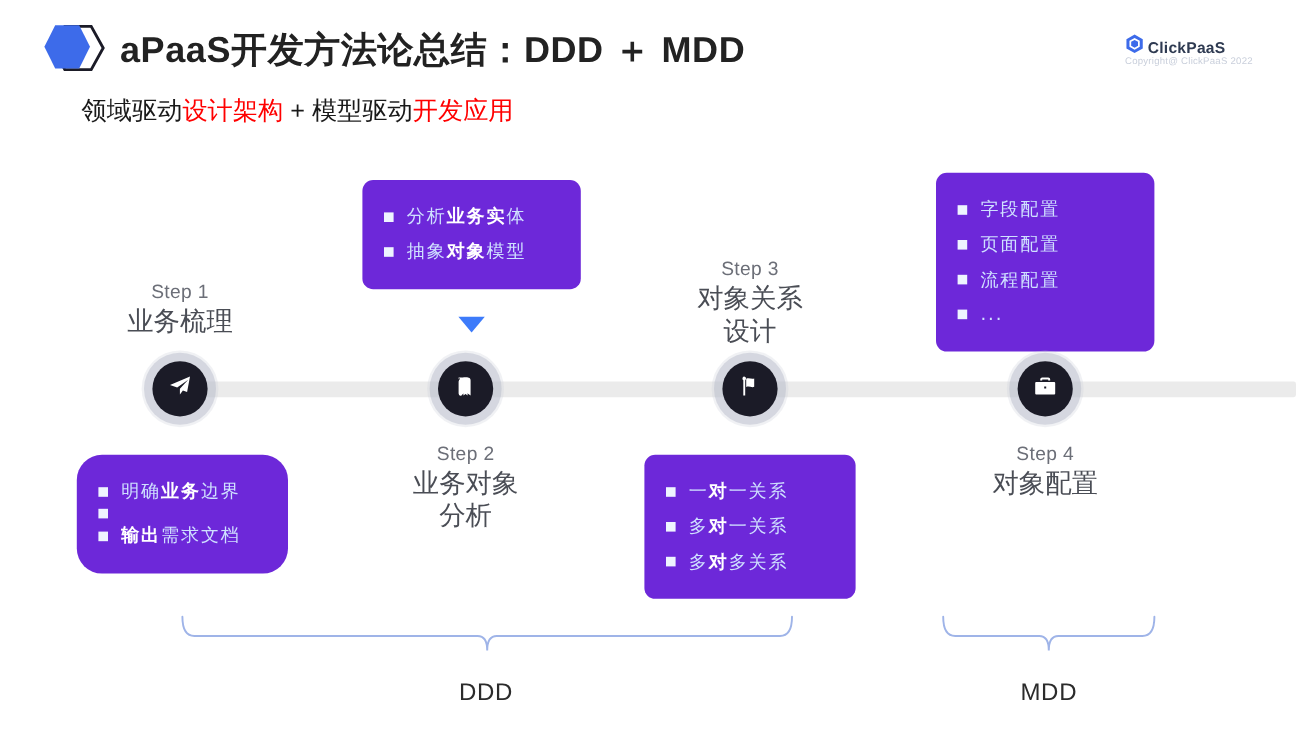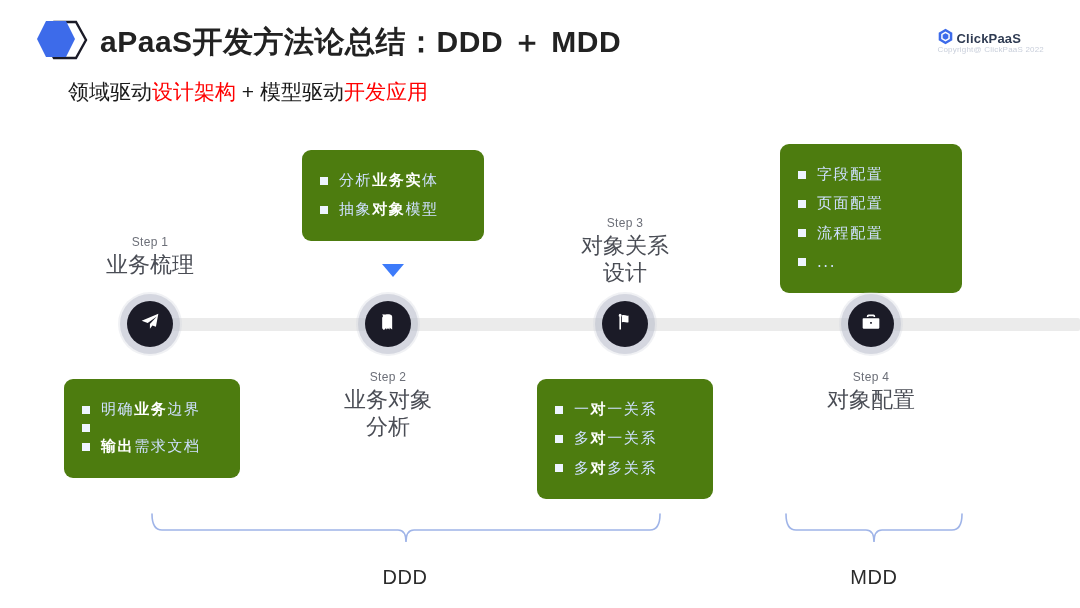--- a/index.html
+++ b/index.html
@@ -41,27 +41,27 @@
   .node {
     position:absolute; width:46px; height:46px; border-radius:50%;
     background:#1b1b27; display:flex; align-items:center; justify-content:center;
     box-shadow: 0 0 0 7px rgba(180,184,200,0.45), 0 0 0 9px rgba(205,208,220,0.30);
     z-index:3;
   }
   .node svg { width:20px; height:20px; fill:#ffffff; }
 
   
   .caption { position:absolute; text-align:center; width:190px; }
-  .caption .sn { font-size:12px; color:#6c6f78; letter-spacing:0.3px; }
+  .caption .sn { font-size:16px; color:#6c6f78; letter-spacing:0.3px; }
   .caption .cn { font-size:22px; color:#4a4d55; line-height:1.22; margin-top:3px;
                  font-family:"DejaVu Sans","Liberation Sans",sans-serif; font-weight:400; }
 
   
   .box {
-    position:absolute; background:#4d7c0f; border-radius:9px;
+    position:absolute; background:#6d28d9; border-radius:9px;
     padding:16px 18px; z-index:2;text-align:center;
   }
   .box ul { list-style:none; }
   .box li {
     display:flex; align-items:center; gap:11px;
     font-size:15px; color:#cfe0ff; line-height:1.95;
     letter-spacing:1.6px;
     font-family:"DejaVu Sans","Liberation Sans",sans-serif;
   }
   .box li .bullet {
@@ -202,21 +202,21 @@
           <span><span>流程配置</span></span>
         </li>
         <li>
           <span class="bullet"></span>
           <span><span>...</span></span>
         </li>
       </ul>
   </div>
   <div class="tip tip-down" style="left:860px; top:268px;"></div>
 
-  <div class="box" style="left:64px; top:379px; width:176px;">
+  <div class="box" style="left:64px; top:379px; width:176px;border-radius:21px;">
     <ul>
         <li>
           <span class="bullet"></span>
           <span><span>明确</span><b>业务</b><span>边界</span></span>
         </li>
         <li>
           <span class="bullet"></span>
         </li>
         <li>
           <span class="bullet"></span>

